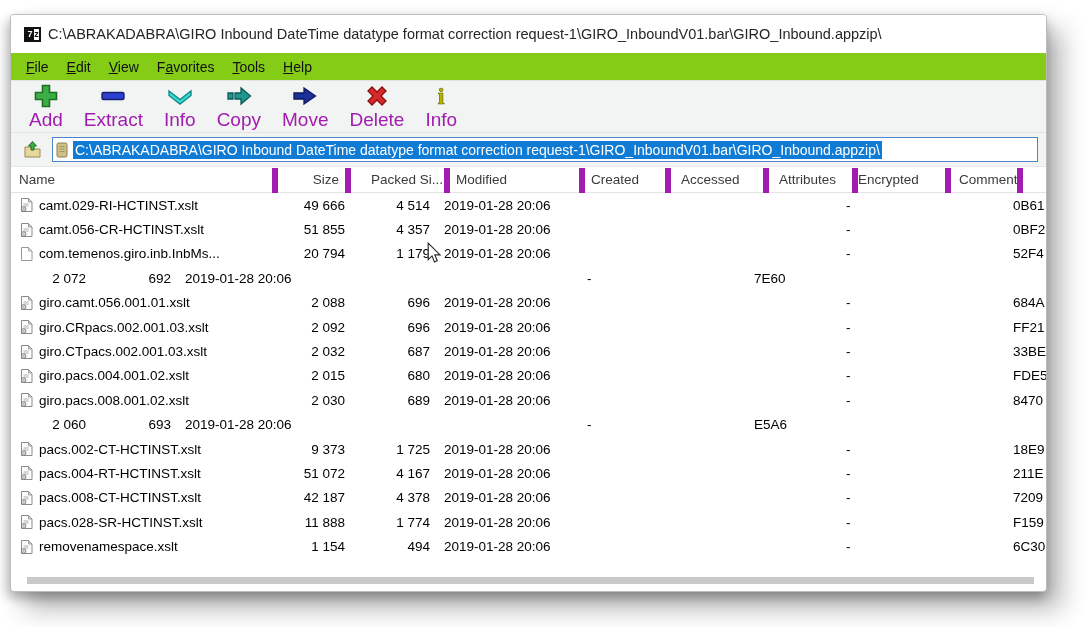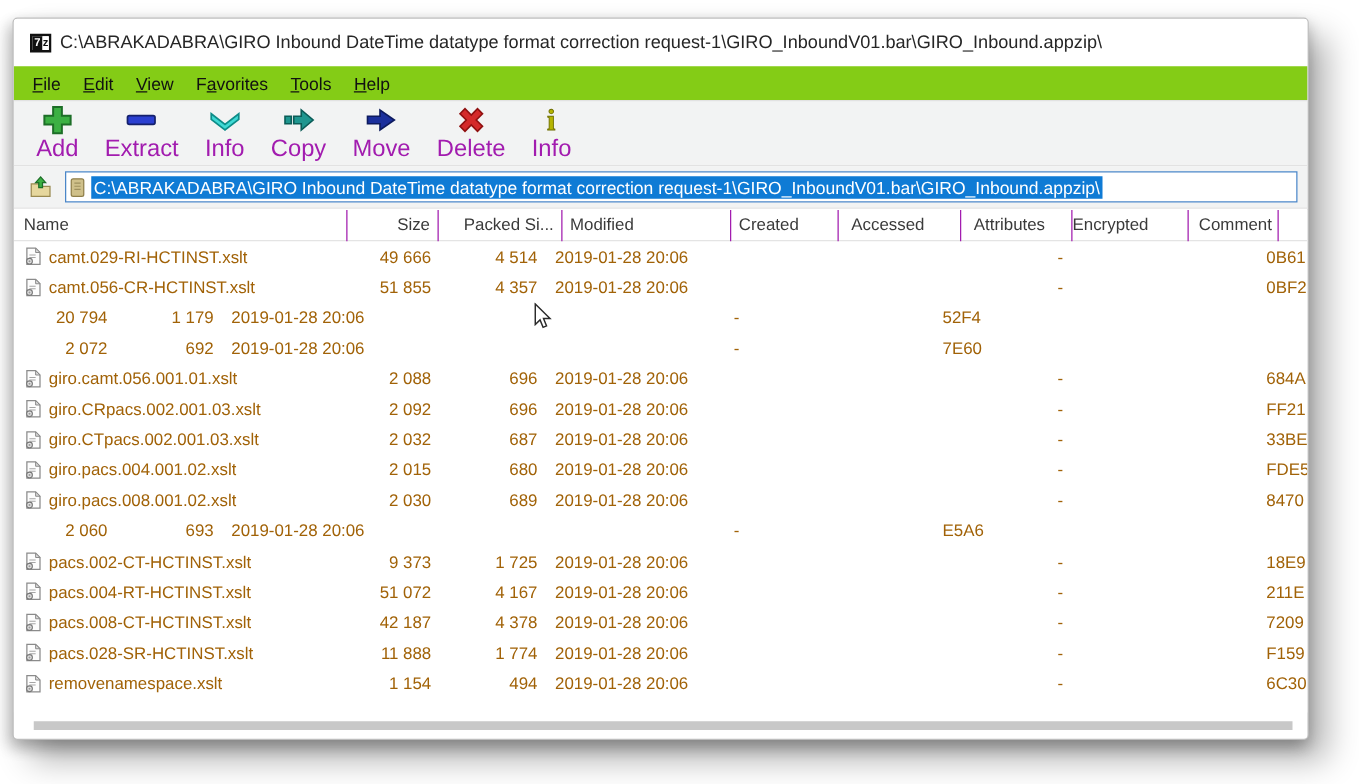--- a/index.html
+++ b/index.html
@@ -36,22 +36,22 @@
   .up-btn { width:22px; height:22px; display:flex; align-items:center; justify-content:center; }
   .address-field { flex:1; height:25px; background:#fff; border:1px solid #4a86c8; display:flex; align-items:center;
                    padding:1px 3px; gap:5px; overflow:hidden; }
   .address-text { background:var(--selection_blue); color:#fff; font-size:14px; padding:1px 2px;
                   white-space:nowrap; overflow:hidden; }
 
   
   .list { position:absolute; top:153px; bottom:21px; left:0; right:0; overflow:hidden; background:#fff; }
   .list-header { display:flex; height:25px; align-items:center; border-bottom:1px solid #e4e4e4;
                  font-size:13.5px; color:#3a3a3a; padding-left:8px; }
-  .hcell { height:25px; line-height:24px; border-right:1px solid #a21caf; white-space:nowrap; overflow:hidden; }
-  .row { display:flex; height:24.4px; align-items:center; padding-left:8px; font-size:13.5px; color:#a16207; }
+  .hcell { height:25px; line-height:24px; border-right:6px solid #a21caf; white-space:nowrap; overflow:hidden; }
+  .row { display:flex; height:24.4px; align-items:center; padding-left:8px; font-size:13.5px; color:#000000; }
   .cell { white-space:nowrap; overflow:hidden; }
 
   .c-name { width:259px; display:flex; align-items:center; gap:5px; padding-right:4px;}
   .nametext { overflow:hidden; text-overflow:clip; white-space:nowrap; }
   .c-size { width:73px; text-align:right; padding-right:6px; }
   .c-packed { width:87px; text-align:right; padding-right:8px; }
   .list-header .c-packed { text-align:center; padding-left:8px;margin-left:12px; }
   .c-modified { width:135px; padding-left:6px; }
   .c-created { width:86px; padding-left:6px; }
   .c-accessed { width:98px; padding-left:10px; }
@@ -197,20 +197,27 @@
           <div class="cell c-packed">4 357</div>
           <div class="cell c-modified">2019-01-28 20:06</div>
           <div class="cell c-created"></div>
           <div class="cell c-accessed"></div>
           <div class="cell c-attributes"></div>
           <div class="cell c-encrypted">-</div>
           <div class="cell c-comment"></div>
           <div class="cell c-crc">0BF2</div>
         </div>
         <div class="row">
+          <div class="cell c-name">
+            <svg width="15" height="16" viewBox="0 0 15 16">
+    <path d="M2.5 1.5 h7 l3.5 3.5 v9.5 h-10.5 z" fill="#ffffff" stroke="#9a9a9a" stroke-width="1"></path>
+    <path d="M9.5 1.5 l3.5 3.5 h-3.5 z" fill="#e8e8e8" stroke="#9a9a9a" stroke-width="0.8"></path>
+  </svg>
+            <span class="nametext">com.temenos.giro.inb.InbMs...</span>
+          </div>
           <div class="cell c-size">20 794</div>
           <div class="cell c-packed">1 179</div>
           <div class="cell c-modified">2019-01-28 20:06</div>
           <div class="cell c-created"></div>
           <div class="cell c-accessed"></div>
           <div class="cell c-attributes"></div>
           <div class="cell c-encrypted">-</div>
           <div class="cell c-comment"></div>
           <div class="cell c-crc">52F4</div>
         </div>

